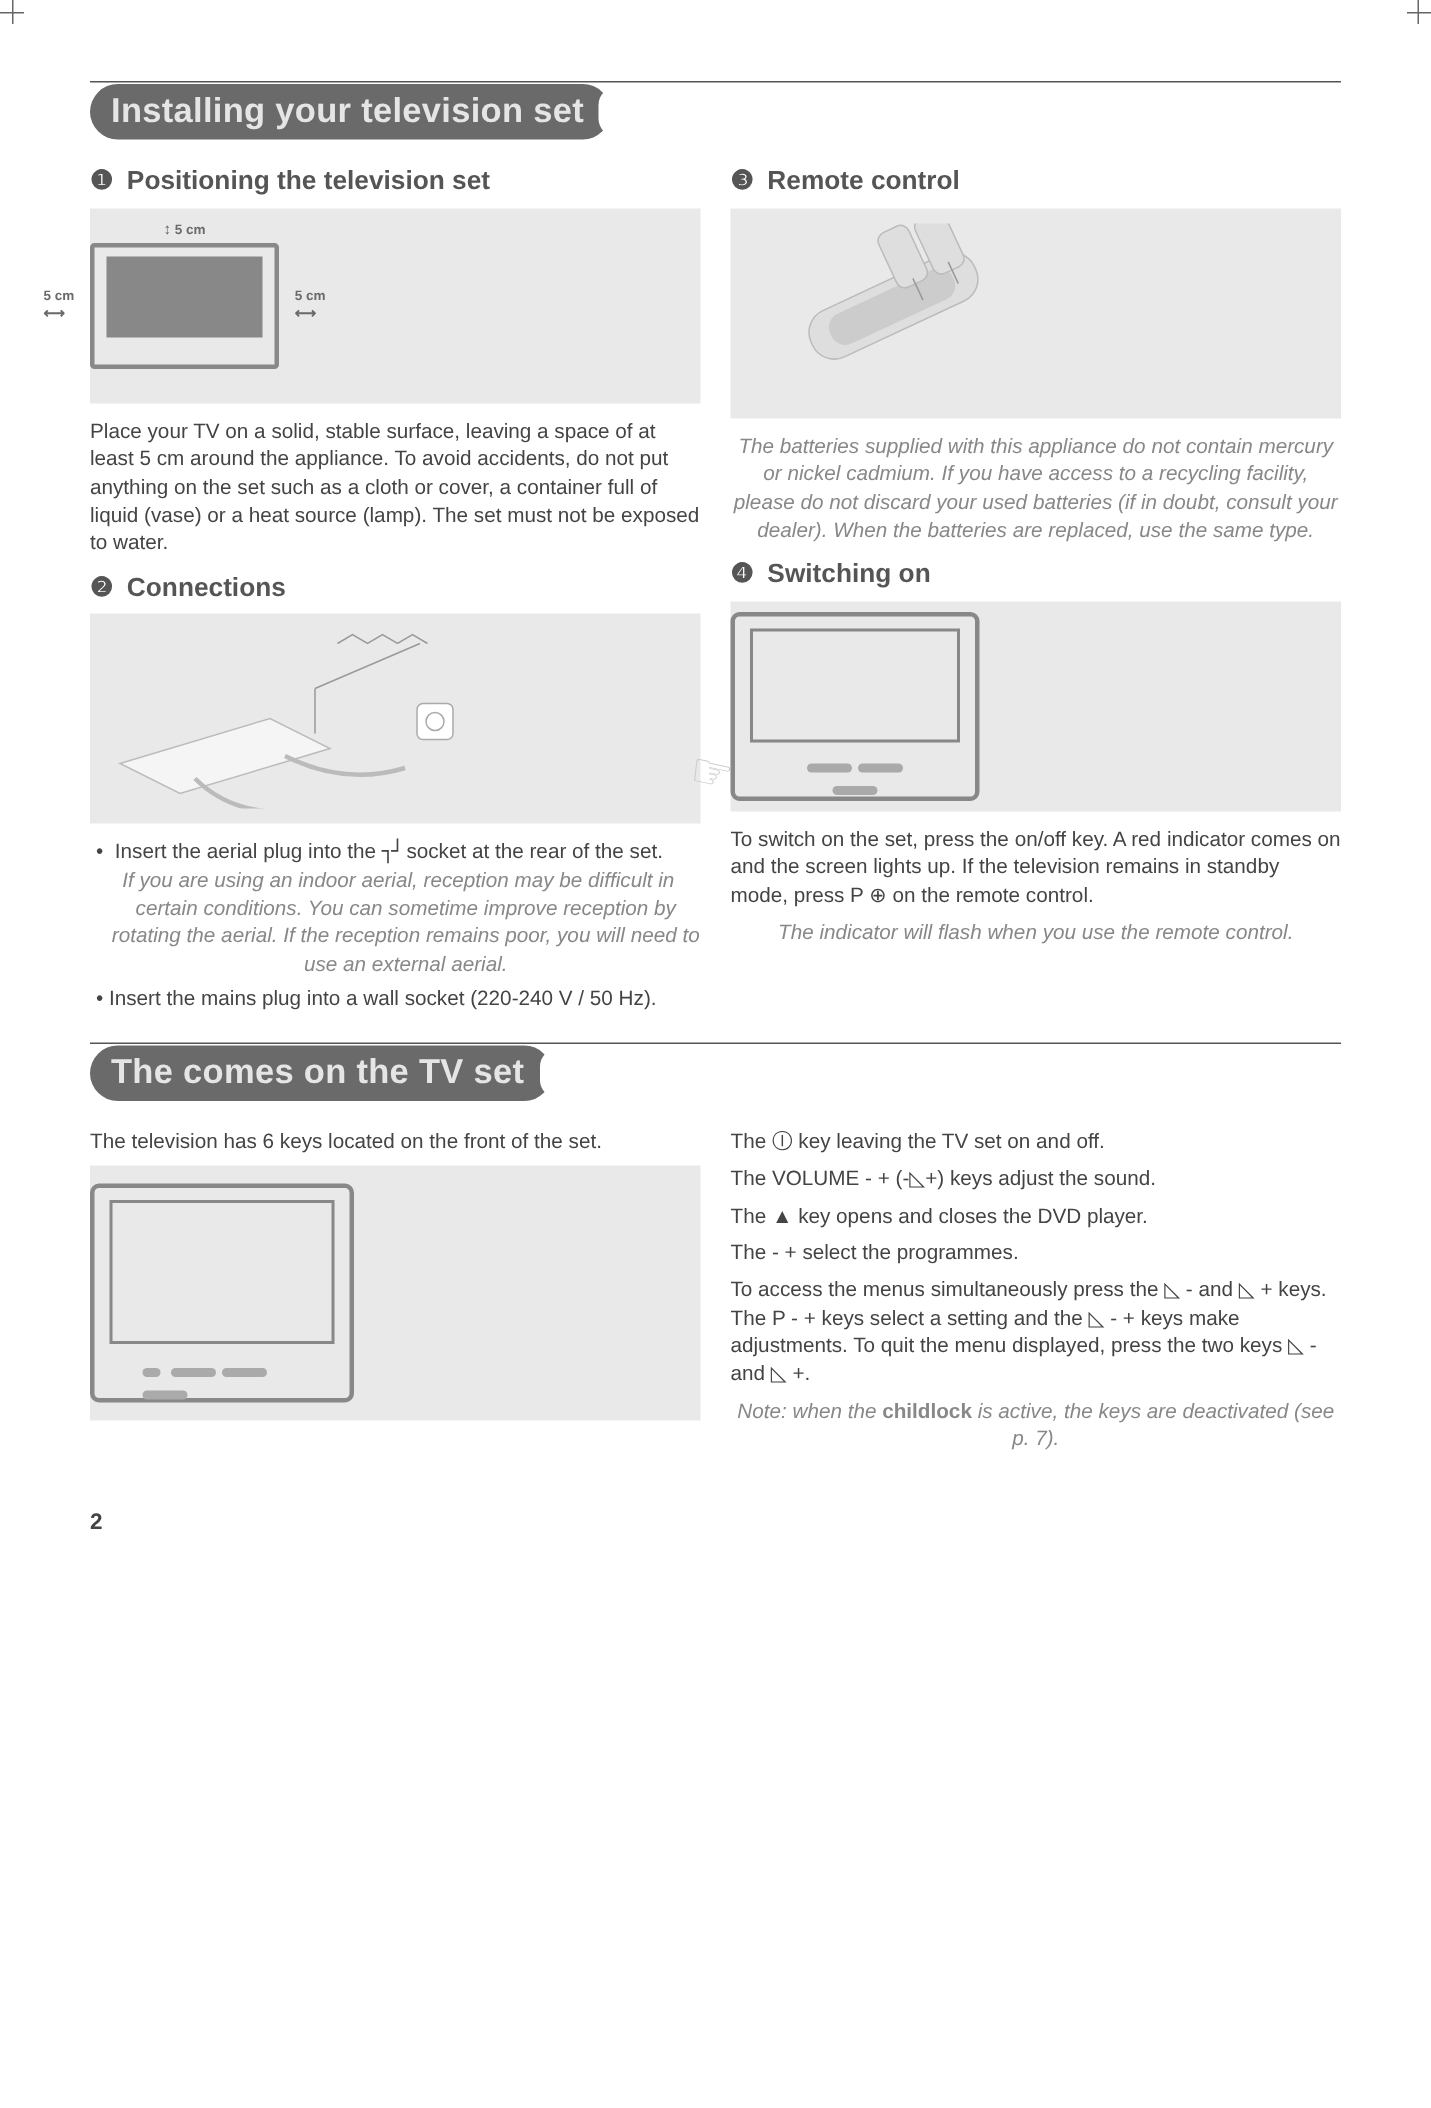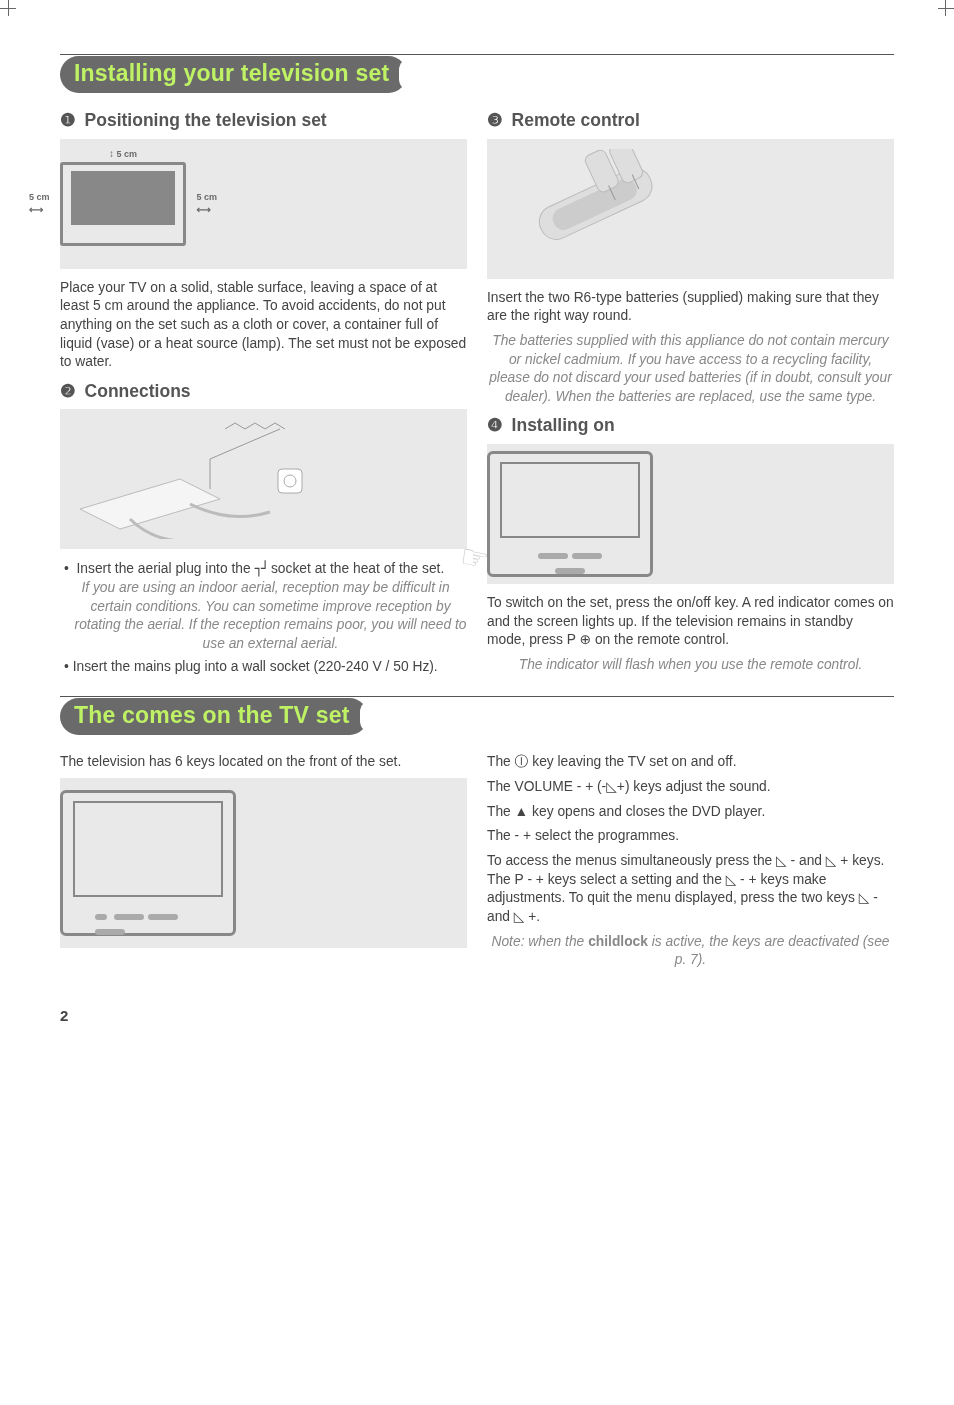--- a/index.html
+++ b/index.html
@@ -18,21 +18,21 @@
   .crop-h { width: 20px; border-top: 1px solid #666; }
   .crop-v { height: 20px; border-left: 1px solid #666; }
 
   .section-rule {
     border-top: 1.5px solid #555;
     margin: 4px 0 2px 0;
   }
   .pill {
     display: inline-block;
     background: #6a6a6a;
-    color: #bef264;
+    color: #e5e5e5;
     font-weight: bold;
     font-size: 23px;
     padding: 2px 18px 4px 14px;
     border-radius: 20px 20px 20px 20px;
     margin-top: -1px;
     position: relative;
     letter-spacing: 0.2px;
   }
   .pill::before {
     content: "";
@@ -153,21 +153,21 @@
         <line x1="150" y1="40" x2="150" y2="70" stroke="#999"></line>
         <path d="M165 10 l10 -6 l10 6 l10 -6 l10 6 l10 -6 l10 6" stroke="#999" fill="none"></path>
         <rect x="218" y="50" width="24" height="24" rx="4" fill="#fff" stroke="#aaa"></rect>
         <circle cx="230" cy="62" r="6" fill="none" stroke="#aaa"></circle>
         <path d="M130 85 q40 20 80 8" stroke="#bbb" fill="none" stroke-width="3"></path>
         <path d="M70 100 q20 20 50 22" stroke="#bbb" fill="none" stroke-width="3"></path>
       </svg>
     </div>
     <ul class="bullets">
       <li>
-        <span>Insert the aerial plug into the </span><span class="antenna-icon">┐┘</span><span> socket at the heat of the set.</span>
+        <span>Insert the aerial plug into the </span><span class="antenna-icon">┐┘</span><span> socket at the rear of the set.</span>
         <div class="italic">If you are using an indoor aerial, reception may be difficult in certain conditions. You can sometime improve reception by rotating the aerial. If the reception remains poor, you will need to use an external aerial.</div>
       </li>
       <li>Insert the mains plug into a wall socket (220-240 V / 50 Hz).</li>
     </ul>
   </div>
 
   <div class="col">
     <h3 class="subhead">
       <span class="num-badge">❸</span>
       <span>Remote control</span>
@@ -179,26 +179,25 @@
           <rect x="64" y="48" width="90" height="22" rx="10" fill="#ccc"></rect>
         </g>
         <g transform="rotate(-25 100 40)">
           <rect x="110" y="10" width="22" height="40" rx="6" fill="#dedede" stroke="#bbb"></rect>
           <rect x="136" y="12" width="22" height="40" rx="6" fill="#dedede" stroke="#bbb"></rect>
           <line x1="121" y1="46" x2="121" y2="62" stroke="#999" marker-end=""></line>
           <line x1="147" y1="46" x2="147" y2="62" stroke="#999"></line>
         </g>
       </svg>
     </div>
-    <p class="body-text">Insert the two R6-type batteries (supplied) making sure that they are the right way round.</p>
     <p class="body-text italic">The batteries supplied with this appliance do not contain mercury or nickel cadmium. If you have access to a recycling facility, please do not discard your used batteries (if in doubt, consult your dealer). When the batteries are replaced, use the same type.</p>
 
     <h3 class="subhead">
       <span class="num-badge">❹</span>
-      <span>Installing on</span>
+      <span>Switching on</span>
     </h3>
     <div class="illus illus-small tv-clip-container">
       <div class="tv2-box">
         <div class="tv2-screen"></div>
         <div class="tv2-panel">
           <span class="tv2-slot"></span><span class="tv2-slot"></span><span class="tv2-slot"></span>
         </div>
         <div class="hand">☞</div>
       </div>
     </div>

